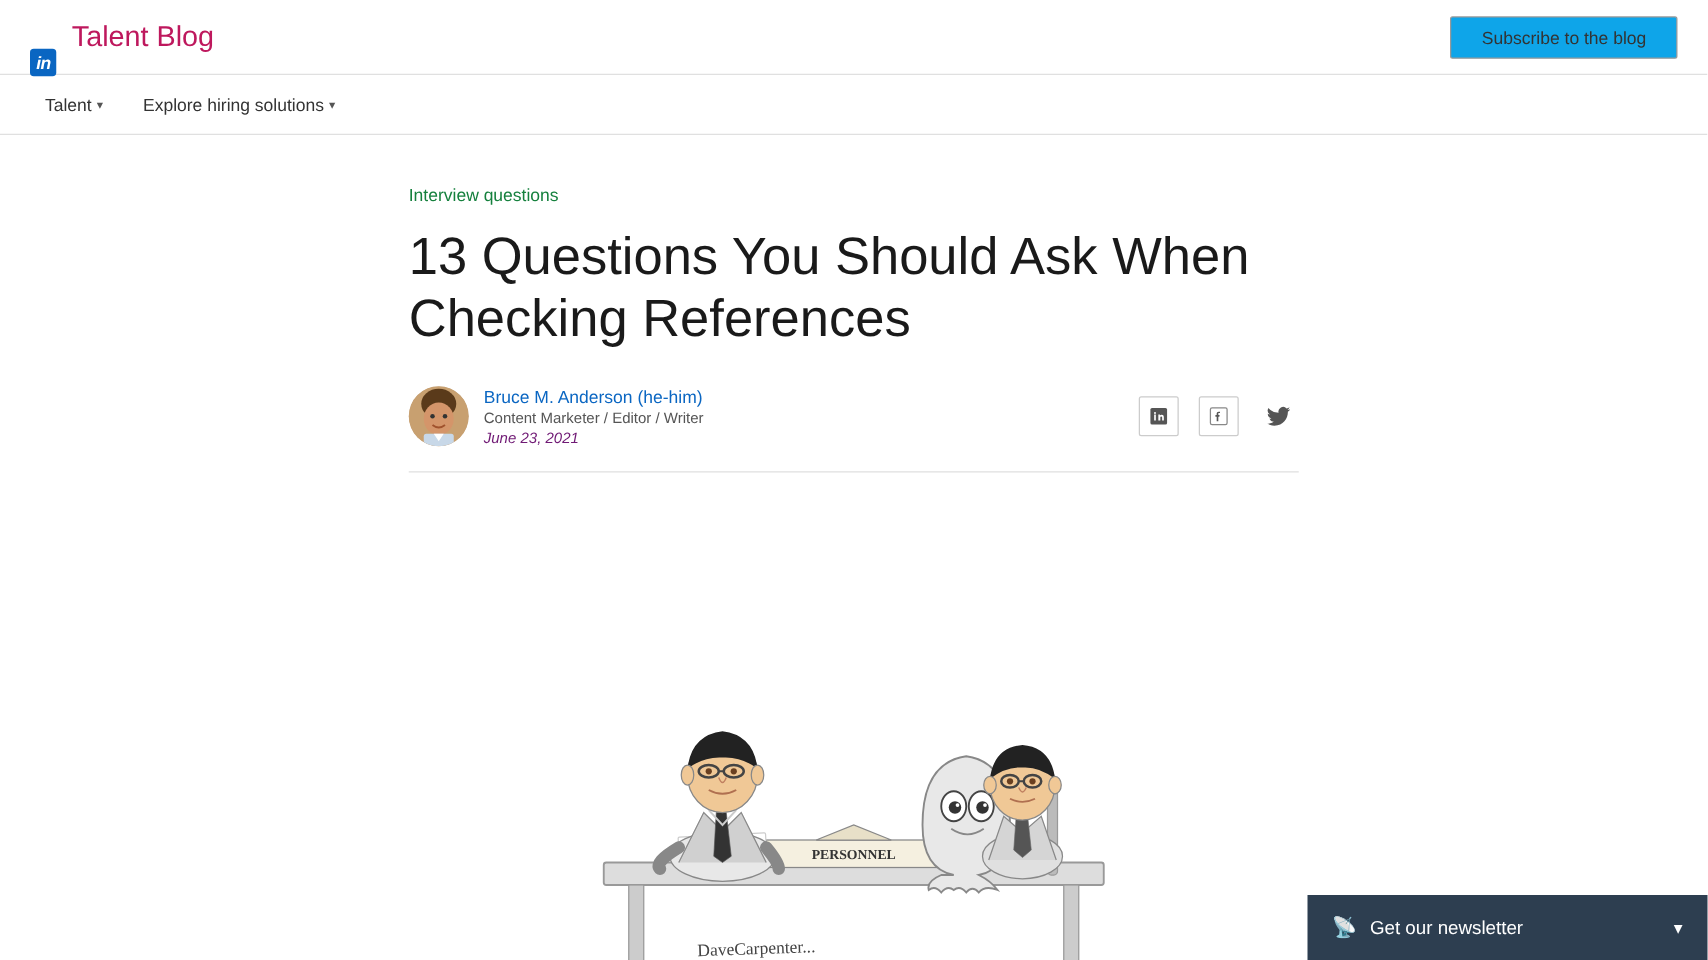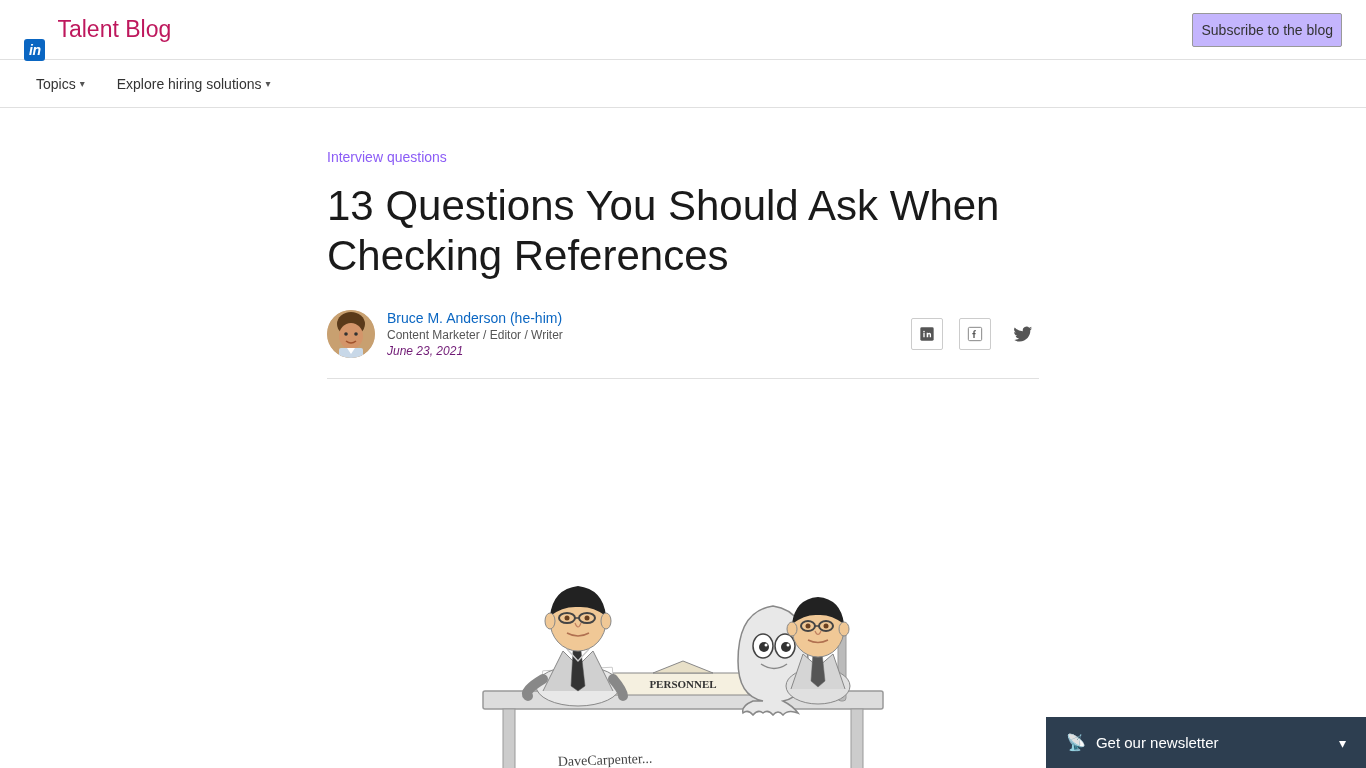--- a/index.html
+++ b/index.html
@@ -36,22 +36,22 @@
     .linkedin-logo-in {
       font-style: italic;
     }
     .header-title {
       font-size: 23px;
       font-weight: 400;
       color: #be185d;
     }
     .subscribe-btn {
       border: 1.5px solid #999;
-      background: #c4b5fd;
-      padding: 8px 8px;
+      background: #0ea5e9;
+      padding: 8px 24px;
       font-size: 14px;
       cursor: pointer;
       border-radius: 2px;
       color: #333;
     }
 
     
     .nav {
       display: flex;
       align-items: center;
@@ -76,21 +76,21 @@
     }
 
     
     .main {
       max-width: 760px;
       margin: 0 auto;
       padding: 40px 24px 0;
     }
 
     .category-link {
-      color: #8b5cf6;
+      color: #15803d;
       font-size: 14px;
       text-decoration: none;
       display: inline-block;
       margin-bottom: 16px;
     }
 
     .article-title {
       font-size: 42px;
       font-weight: 400;
       line-height: 1.2;
@@ -226,21 +226,21 @@
         <span class="linkedin-logo-in">in</span>
       </div>
     </div>
     <span class="header-title">Talent Blog</span>
   </div>
   <button class="subscribe-btn">Subscribe to the blog</button>
 </header>
 
 <nav class="nav">
   <div class="nav-item">
-    <span>Topics</span>
+    <span>Talent</span>
     <span class="nav-chevron">▾</span>
   </div>
   <div class="nav-item">
     <span>Explore hiring solutions</span>
     <span class="nav-chevron">▾</span>
   </div>
 </nav>
 
 <main class="main">
   <a class="category-link" href="#">Interview questions</a>

